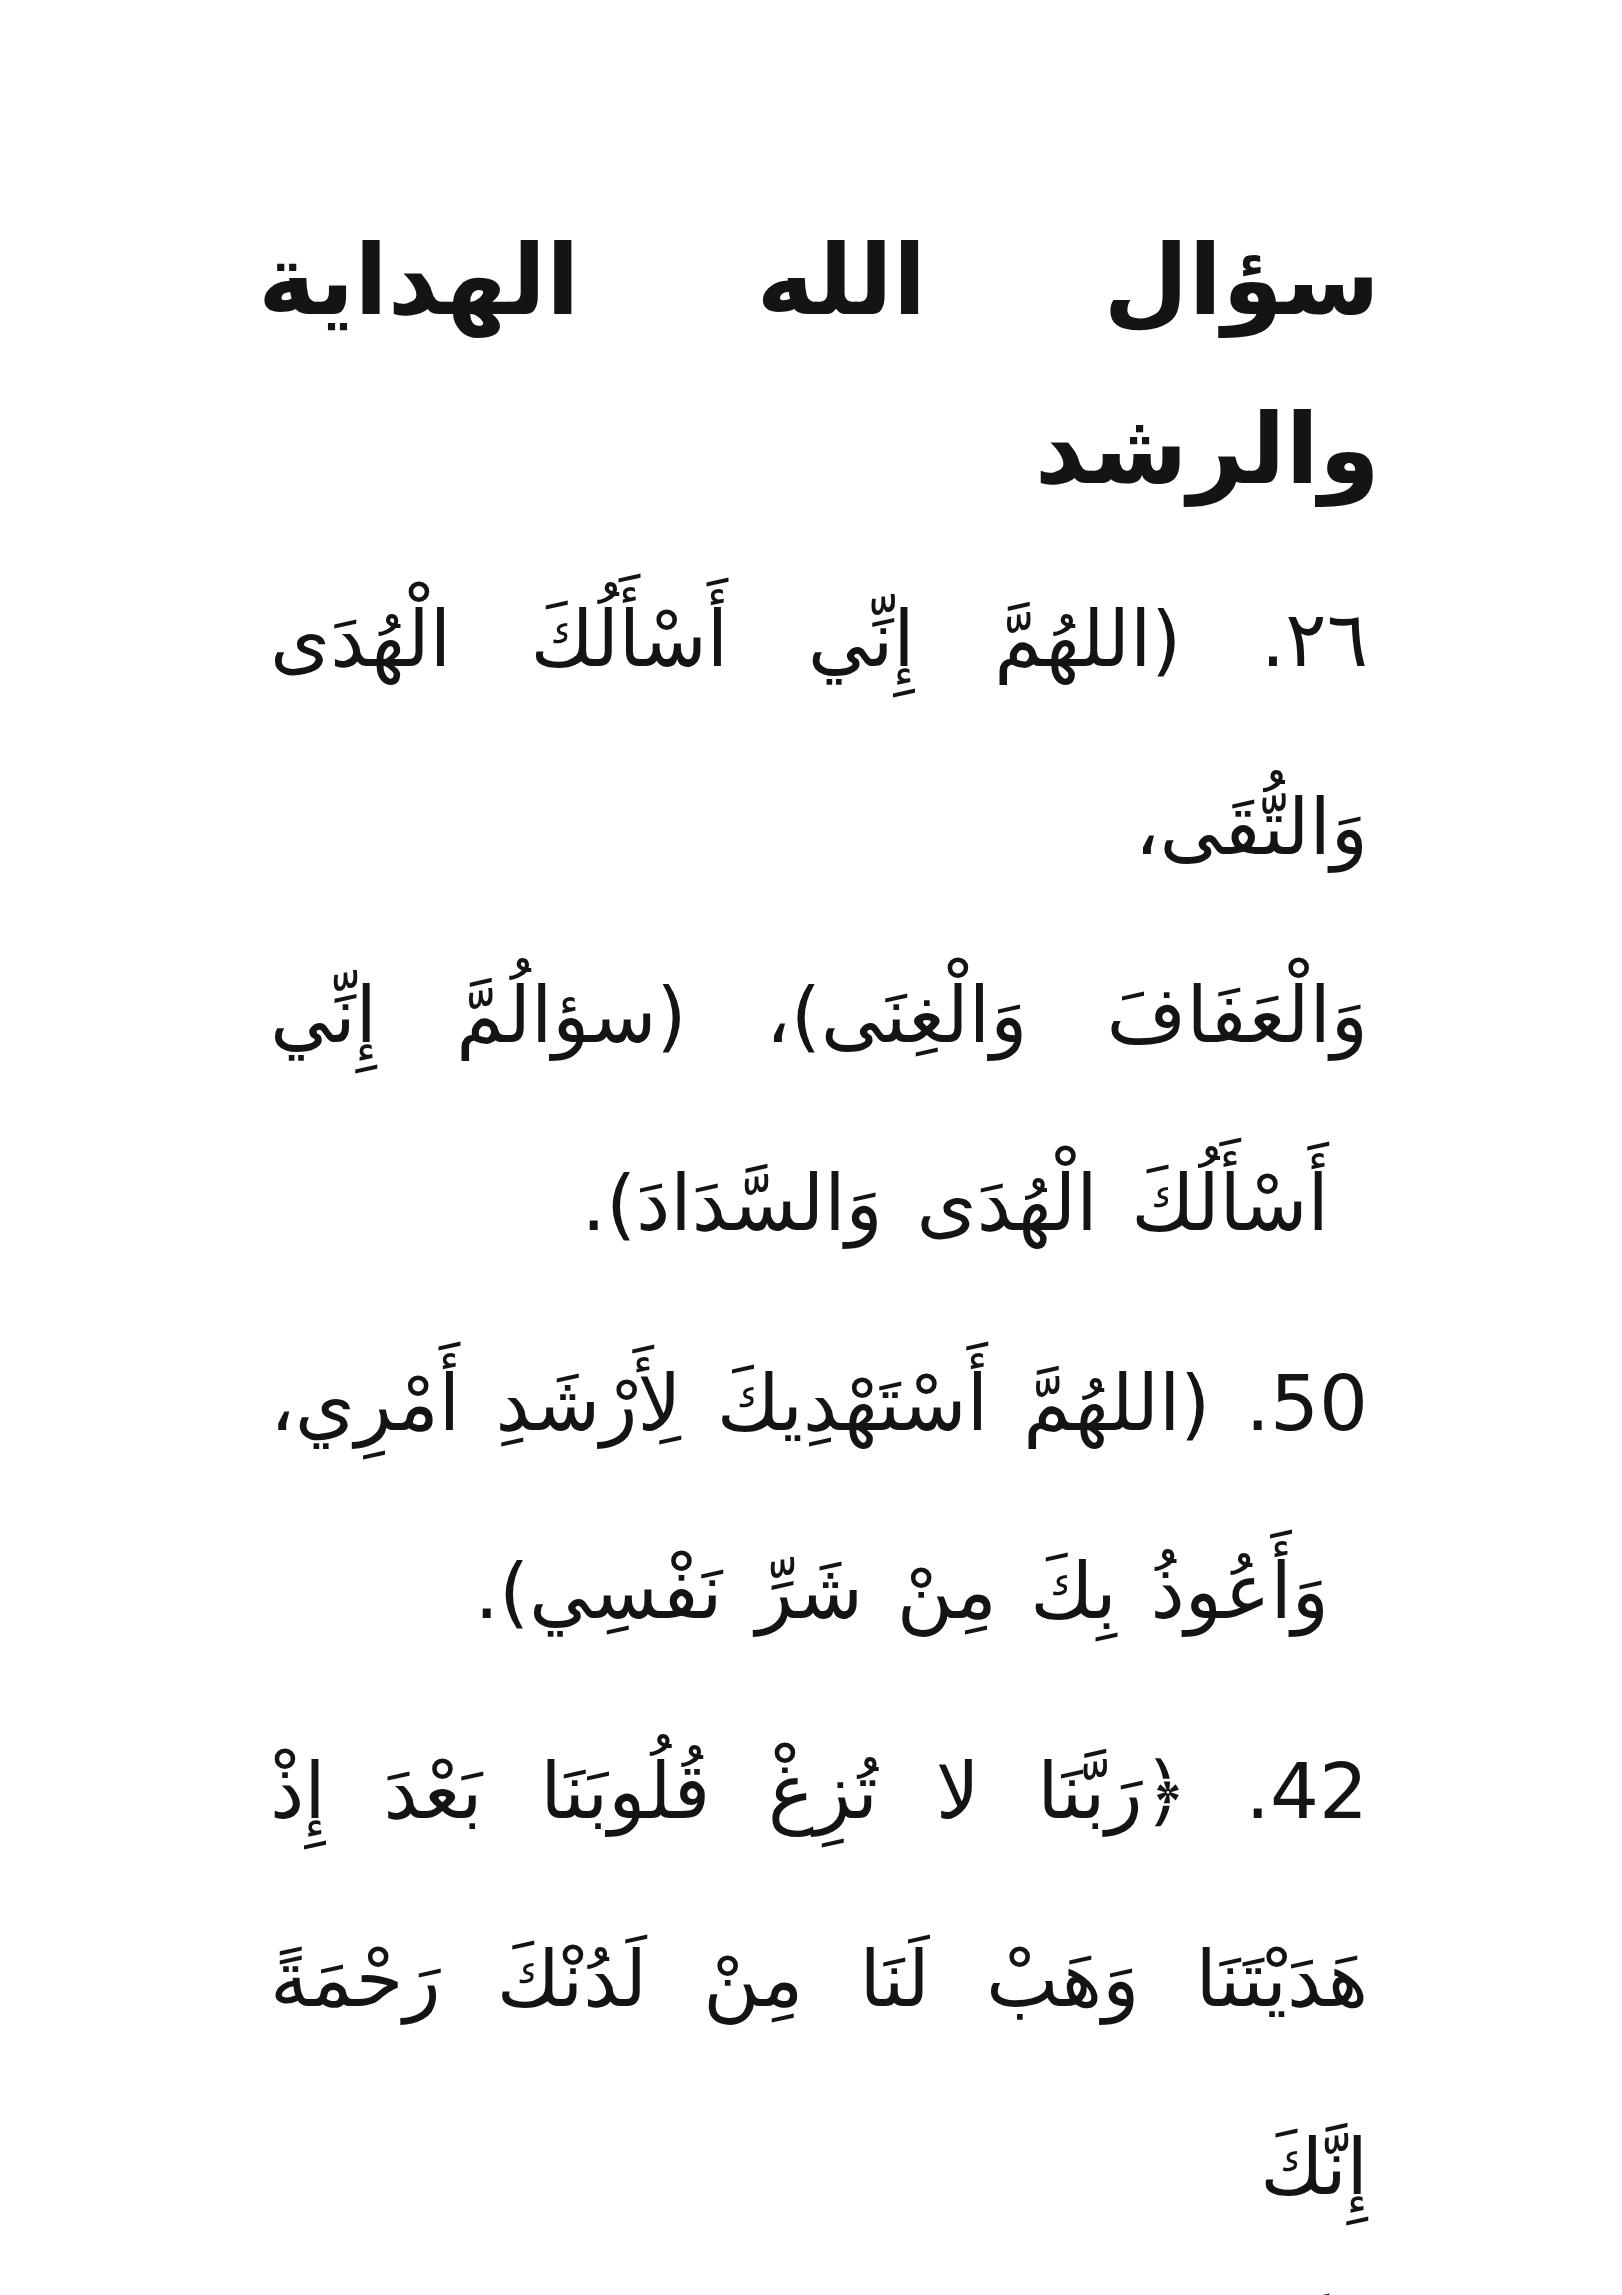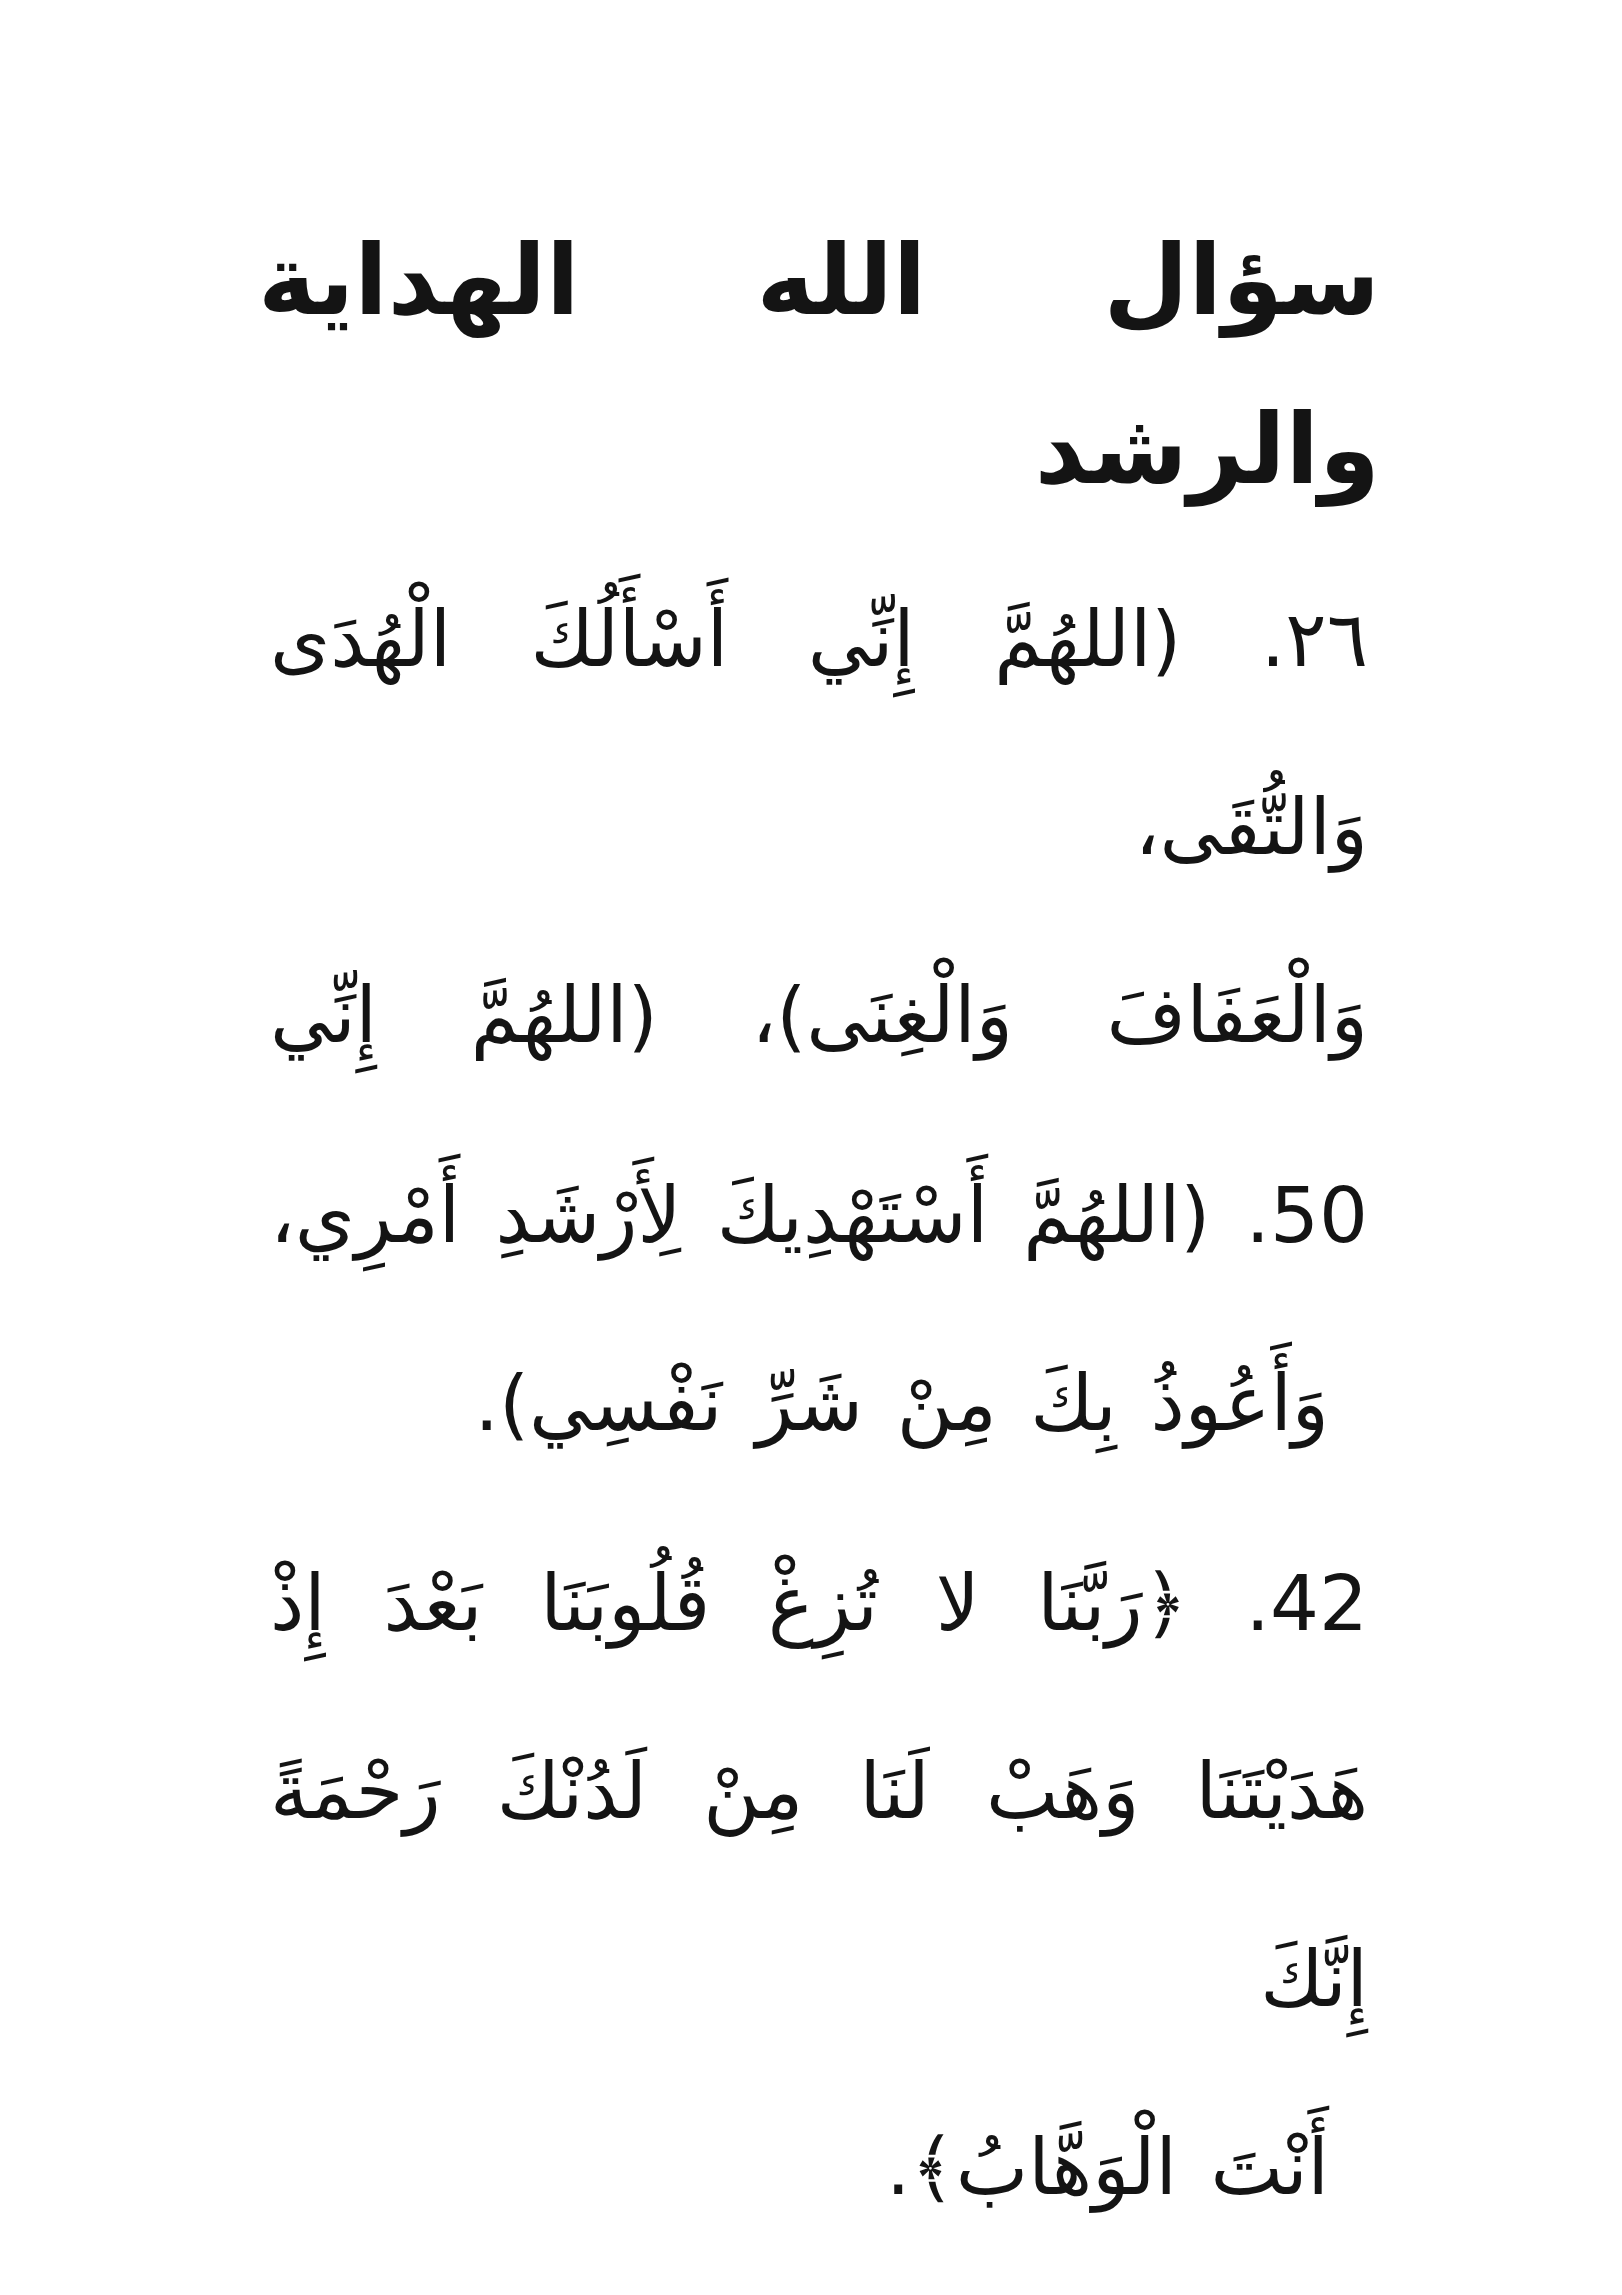--- a/index.html
+++ b/index.html
@@ -52,21 +52,22 @@
 <body>
 
 <div class="page">
 
   <div class="heading">
     <div class="t-line j">سؤال الله الهداية والرشد</div>
   </div>
 
   <div class="dua-block">
     <div class="line j">٢٦. (اللهُمَّ إِنِّي أَسْأَلُكَ الْهُدَى وَالتُّقَى،</div>
-    <div class="line j">وَالْعَفَافَ وَالْغِنَى)، (اللهُمَّ إِنِّي</div>
+    <div class="line j">وَالْعَفَافَ وَالْغِنَى)، (سؤالُمَّ إِنِّي</div>
+    <div class="line r indent-sm">أَسْأَلُكَ الْهُدَى وَالسَّدَادَ).</div>
   </div>
 
   <div class="dua-block">
     <div class="line j">50. (اللهُمَّ أَسْتَهْدِيكَ لِأَرْشَدِ أَمْرِي،</div>
     <div class="line r indent-sm">وَأَعُوذُ بِكَ مِنْ شَرِّ نَفْسِي).</div>
   </div>
 
   <div class="dua-block">
     <div class="line j">42. ﴿رَبَّنَا لا تُزِغْ قُلُوبَنَا بَعْدَ إِذْ</div>
     <div class="line j">هَدَيْتَنَا وَهَبْ لَنَا مِنْ لَدُنْكَ رَحْمَةً إِنَّكَ</div>

